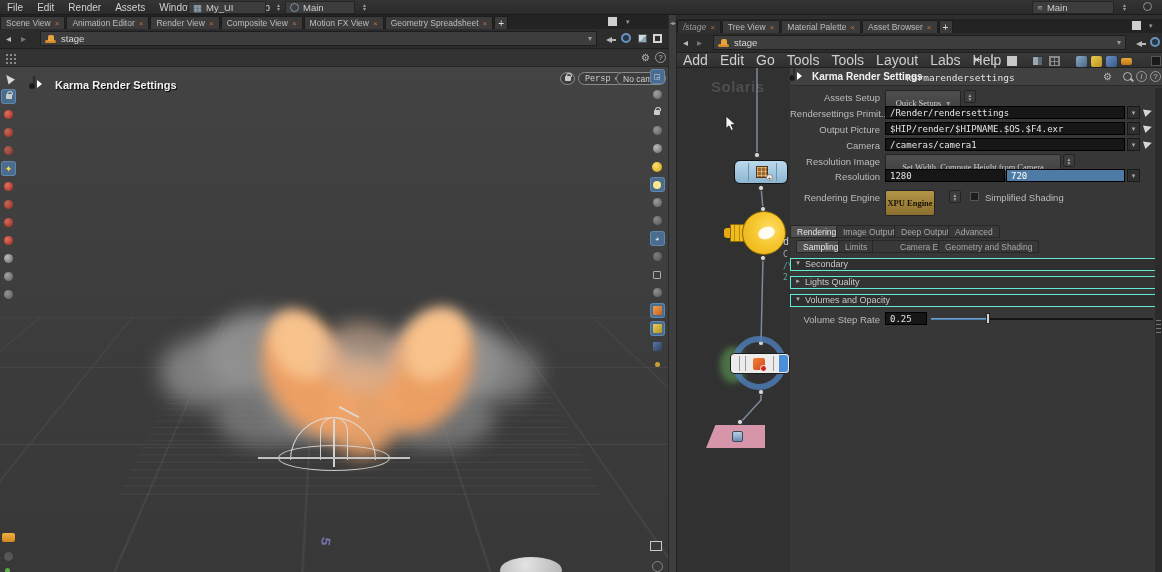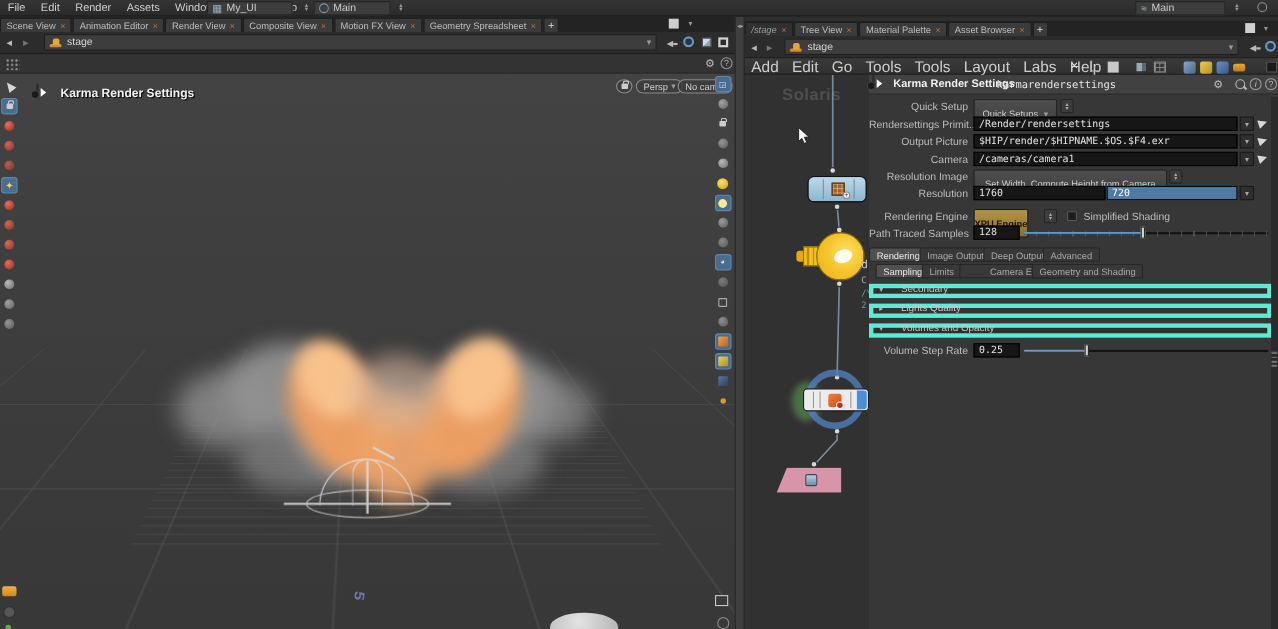--- a/index.html
+++ b/index.html
@@ -169,39 +169,39 @@
   .pfield { position:absolute; top:0; height:13px; background:#161616; border:1px solid #000;
     color:#e4e4e4; font-size:9px; font-family:"DejaVu Sans Mono",monospace;
     display:flex; align-items:center; padding:0 4px; white-space:nowrap; overflow:hidden; }
   .pfield.blue { background:#4d7ba6; color:#fff; }
   .fdd { position:absolute; top:0; width:13px; height:13px; background:#2f2f2f; border:1px solid #1a1a1a;
     color:#a8a8a8; font-size:7px; display:flex; align-items:center; justify-content:center; }
   .pick { position:absolute; top:2px; width:0; height:0; border-top:4.5px solid transparent;
     border-bottom:4.5px solid transparent; border-left:8px solid #d8d8d8; transform:rotate(-18deg); }
   .pbtn { position:absolute; top:0; height:13px; background:linear-gradient(#4e4e4e,#3e3e3e);
     border:1px solid #242424; border-radius:2px; color:#ccc; font-size:8.5px;
-    display:flex; align-items:center; justify-content:center; padding:12px 5px; white-space:nowrap; }
+    display:flex; align-items:center; justify-content:center; padding:12px 5px; white-space:nowrap;font-family:Liberation Serif, serif; }
   .pbtn.gold { background:linear-gradient(#b39548,#8a6f2e); color:#191204; font-weight:bold; }
   .spinbtn { position:absolute; top:0; width:12px; height:13px; background:#3c3c3c; border:1px solid #242424;
     border-radius:2px; display:flex; flex-direction:column; align-items:center; justify-content:center;
     font-size:5.5px; line-height:4px; color:#aaa; }
   .chk { position:absolute; top:2px; width:9px; height:9px; background:#1e1e1e; border:1px solid #555; }
   .chklabel { position:absolute; top:2px; font-size:9.5px; color:#bcbcbc; }
   .slider { position:absolute; top:0; height:13px; }
   .strack { position:absolute; left:0; right:0; top:6px; height:2px; background:#141414; }
   .sfill { position:absolute; left:0; top:6px; height:2px; background:linear-gradient(#7fb0dc,#3e6f9e); }
   .sticks { position:absolute; left:0; right:0; top:5px; height:5px;
     background:repeating-linear-gradient(90deg,#5f5f5f 0 1px, transparent 1px 11px); opacity:.7; }
   .shandle { position:absolute; top:1px; width:4px; height:11px; background:#d0d0d0; border:1px solid #2a2a2a; }
   .ptab { position:absolute; top:0; height:13px; background:#383838; border:1px solid #272727;
     color:#a8a8a8; font-size:8.5px; display:flex; align-items:center; padding:0 6px;
     border-radius:2px 2px 0 0; white-space:nowrap; }
   .ptab.active { background:#505050; color:#e8e8e8; }
   .section { position:absolute; left:0; width:366px; height:13px; background:#2f2f2f;
-    border:4px solid #5eead4; color:#c8c8c8; font-size:9px; display:flex; align-items:flex-end;gap:11px; }
+    border:1px solid #5eead4; color:#c8c8c8; font-size:9px; display:flex; align-items:flex-start; }
   .section .arr { width:14px; text-align:center; font-size:7px; color:#b0b0b0; }
   #p-scroll { position:absolute; right:0; top:20px; bottom:0; width:7px; background:#2b2b2b; }
   #p-scroll .grip { position:absolute; left:1px; top:232px; width:5px; height:14px;
     background:repeating-linear-gradient(#777 0 1.5px, transparent 1.5px 4px); }
 </style>
 </head>
 <body>
 
 <div id="app">
 
@@ -325,21 +325,21 @@
     <div class="abs" style="left:322px; top:466px; font-size:15px; font-weight:bold; color:#8585cd; opacity:.8; transform:rotate(100deg) scaleY(.85);">5</div>
 
     <div class="blob" style="left:500px; top:490px; width:62px; height:26px; background:radial-gradient(circle at 42% 30%, #ececec, #cfcfcf 55%, #b8b8b8); opacity:.95;"></div>
 
     
     <span class="karma-ic abs" style="left:33px; top:10px;"></span>
     <span class="abs" style="left:55px; top:12px; font-size:11px; font-weight:bold; color:#f2f2f2; text-shadow:1px 1px 1px #000;">Karma Render Settings</span>
     <div class="pill" style="left:560px; top:5px; width:15px; border-radius:50%; padding:0; justify-content:center;">
       <span class="lockg"></span>
     </div>
-    <div class="pill" style="left:578px; top:5px;">
+    <div class="pill" style="left:578px; top:5px;font-family:Liberation Mono, monospace;">
       <span>Persp</span>
       <span class="dd" style="margin-left:3px;">▾</span>
     </div>
     <div class="pill" style="left:616px; top:5px;">
       <span>No cam</span>
       <span class="dd" style="margin-left:3px;">▾</span>
     </div>
 
     
     <div class="vcol" style="left:1px; top:5px; width:15px;">
@@ -569,21 +569,21 @@
       <span class="karma-ic abs" style="left:3px; top:1px;"></span>
       <span class="title">Karma Render Settings</span>
       <span class="nodename">karmarendersettings</span>
       <span class="i-gear abs" style="left:313px; top:3px;">⚙</span>
       <span class="i-search abs" style="left:331px; top:4px;"></span>
       <span class="i-info abs" style="left:346px; top:3px;">i</span>
       <span class="i-help abs" style="left:360px; top:3px;">?</span>
     </div>
 
     <div class="prow" style="top:22px;">
-      <span class="plabel">Quick Setup</span>
+      <span class="plabel">Assets Setup</span>
       <div class="pbtn" style="left:95px; width:76px;">
         <span>Quick Setups</span>
         <span class="dd" style="margin-left:5px;">▾</span>
       </div>
       <div class="spinbtn" style="left:174px;">
           <span>▴</span>
           <span>▾</span>
         </div>
     </div>
 
@@ -621,53 +621,41 @@
       </div>
       <div class="spinbtn" style="left:273px;">
           <span>▴</span>
           <span>▾</span>
         </div>
     </div>
 
     <div class="prow" style="top:101px;">
       <span class="plabel">Resolution</span>
       <div class="pfield" style="left:95px; width:120px;">
-        <span>1760</span>
+        <span>1280</span>
       </div>
       <div class="pfield blue" style="left:216px; width:119px;">
         <span>720</span>
       </div>
       <div class="fdd" style="left:337px;">▾</div>
     </div>
 
     <div class="prow" style="top:122px;">
       <span class="plabel">Rendering Engine</span>
       <div class="pbtn gold" style="left:95px; width:50px;text-align:right;">
         <span>XPU Engine</span>
       </div>
       <div class="spinbtn" style="left:159px;">
           <span>▴</span>
           <span>▾</span>
         </div>
       <div class="chk" style="left:180px;"></div>
       <span class="chklabel" style="left:195px;">Simplified Shading</span>
     </div>
 
-    <div class="prow" style="top:137px;">
-      <span class="plabel">Path Traced Samples</span>
-      <div class="pfield" style="left:95px; width:42px;">
-        <span>128</span>
-      </div>
-      <div class="slider" style="left:141px; width:222px;">
-        <div class="strack"></div>
-        <div class="sticks"></div>
-        <div class="sfill" style="width:108px;"></div>
-        <div class="shandle" style="left:106px;"></div>
-      </div>
-    </div>
 
     <div class="prow" style="top:157px;">
       <div class="ptab active" style="left:0;">
           <span>Rendering</span>
         </div>
       <div class="ptab" style="left:46px;">
           <span>Image Output</span>
         </div>
       <div class="ptab" style="left:104px;">
           <span>Deep Output</span>

